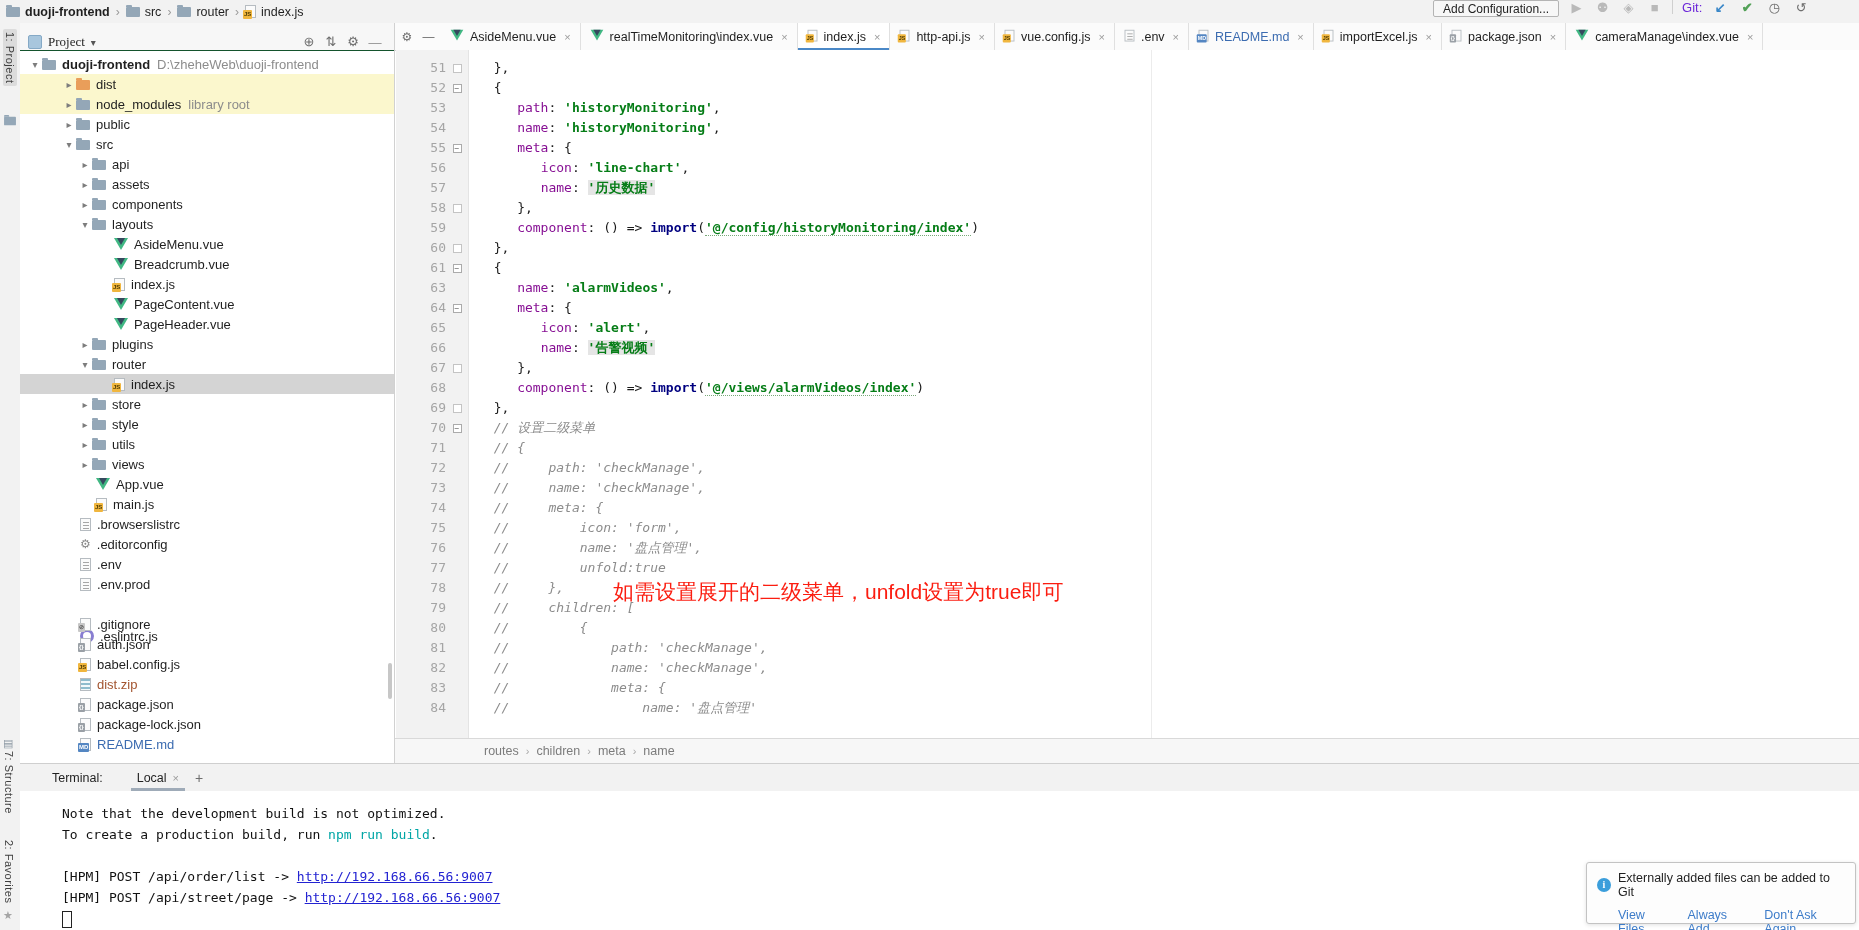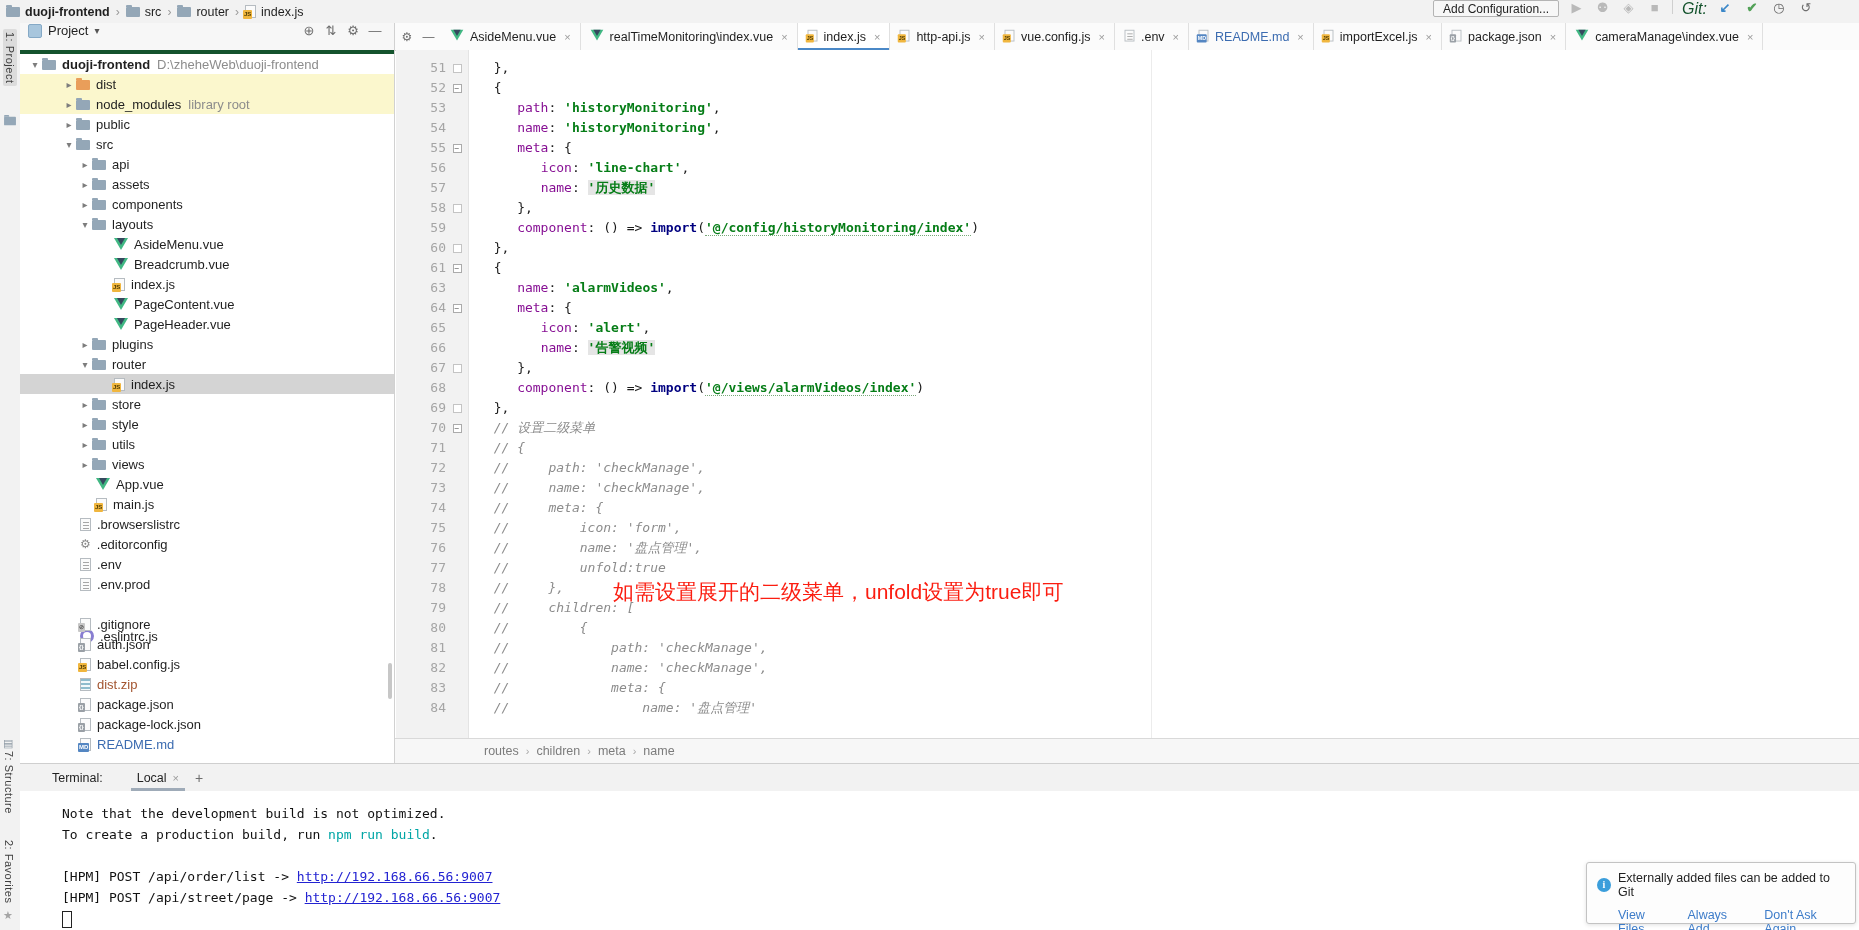--- a/index.html
+++ b/index.html
@@ -12,33 +12,33 @@
   #titlebar{position:absolute;left:0;top:0;width:1859px;height:23px;background:#f2f2f2;display:flex;align-items:center;border-bottom:1px solid #e3e3e3;}
   #tb-crumbs{display:flex;align-items:center;gap:5px;padding-left:6px;font-size:12.5px;}
   .tb-crumb{display:flex;align-items:center;gap:5px;}
   .tb-sep{color:#9a9a9a;font-size:12px;padding:0 1px;}
   .tb-bold{font-weight:bold;}
   #tb-right{position:absolute;left:1433px;top:0;height:23px;display:flex;align-items:flex-start;gap:9px;}
   #add-config{border:1px solid #b4b4b4;background:#f7f7f7;border-radius:2px;font-size:12px;
     height:17px;line-height:16px;padding:0 9px;color:#1f1f1f;font-family:"Liberation Sans",sans-serif;}
   .run-ic{color:#b9b9b9;font-size:13px;width:17px;text-align:center;}
   .tb-div{width:1px;height:14px;background:#cfcfcf;}
-  #git-label{font-size:16px;color:#14532d;font-style:italic;}
+  #git-label{font-size:13px;color:#6d28d9;}
   .git-ic{font-size:13px;width:18px;text-align:center;}
   .ic-blue{color:#3a87c8;font-weight:bold;}
   .ic-green{color:#52a157;font-weight:bold;}
   .ic-gray{color:#6e6e6e;}
   
   #stripe{position:absolute;left:0;top:23px;width:20px;height:907px;background:#f2f2f2;border-right:1px solid #d6d6d6;}
   .vtext{writing-mode:vertical-rl;font-size:11px;color:#3f3f3f;letter-spacing:.5px;position:absolute;left:3px;white-space:nowrap;}
   .stripe-ic{position:absolute;left:3px;font-size:11px;color:#8e9aa5;}
   #stripe-project{top:6px;background:#dcdcdc;padding:3px 1px;border-radius:2px;}
   
   #panel{position:absolute;left:20px;top:23px;width:375px;height:740px;background:#ffffff;border-right:1px solid #d1d1d1;box-sizing:border-box;}
-  #panel-header{height:27px;background:#f7f7f7;border-bottom:4px solid #14532d;display:flex;align-items:flex-start;padding:0 8px;font-size:13px;}
+  #panel-header{height:27px;background:#f7f7f7;border-bottom:1px solid #14532d;display:flex;align-items:flex-end;padding:0 8px;font-size:13px;font-family:Liberation Serif, serif;}
   #panel-title-wrap{display:flex;align-items:center;gap:6px;flex:1;}
   .panel-mini{width:12px;height:12px;background:#a8c6dd;border:1px solid #85a9c6;border-radius:2px;display:inline-block;}
   .ph-ic{color:#6e6e6e;font-size:13px;width:22px;text-align:center;}
   #tree{position:absolute;left:0;top:29px;right:0;bottom:0;overflow:hidden;font-size:13px;}
   .trow{position:absolute;left:0;width:100%;height:20px;display:flex;align-items:center;white-space:nowrap;}
   .trow.yellow{background:#fbf7cd;}
   .trow.selected{background:#d4d4d4;}
   .chev{width:14px;font-size:10px;color:#7d7d7d;text-align:center;flex:none;}
   .tlabel{margin-left:6px;}
   .tsub{margin-left:7px;color:#8c8c8c;}

